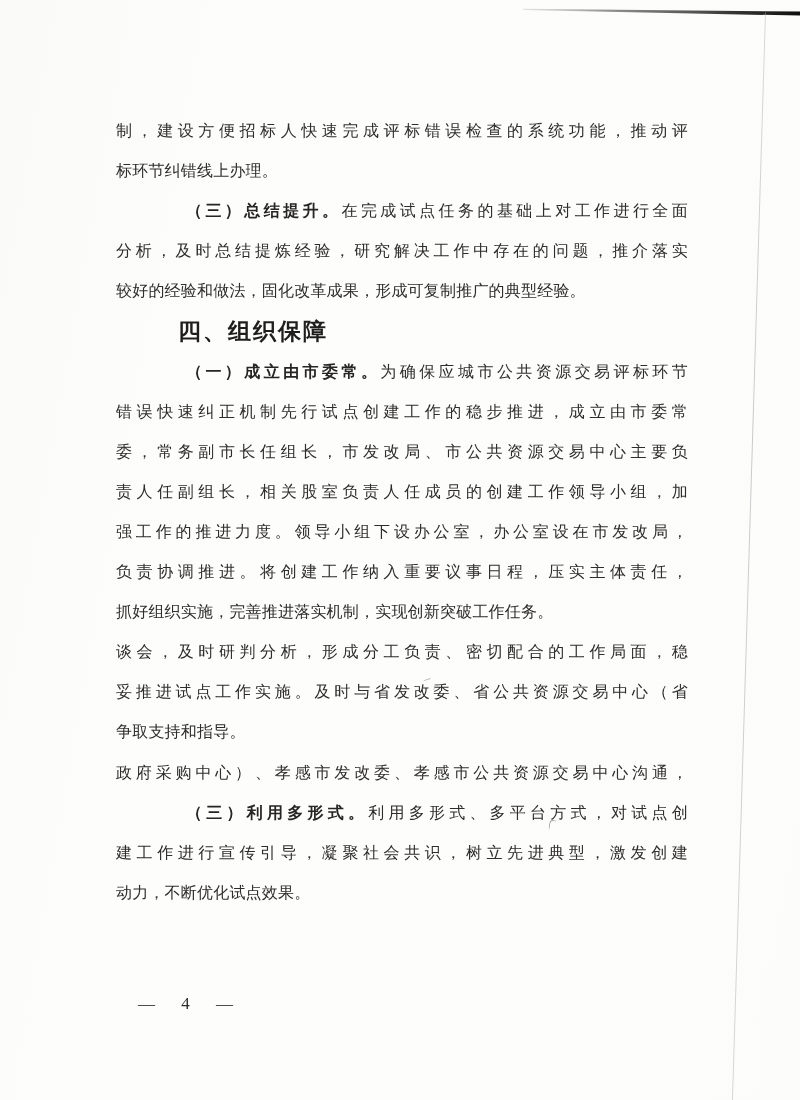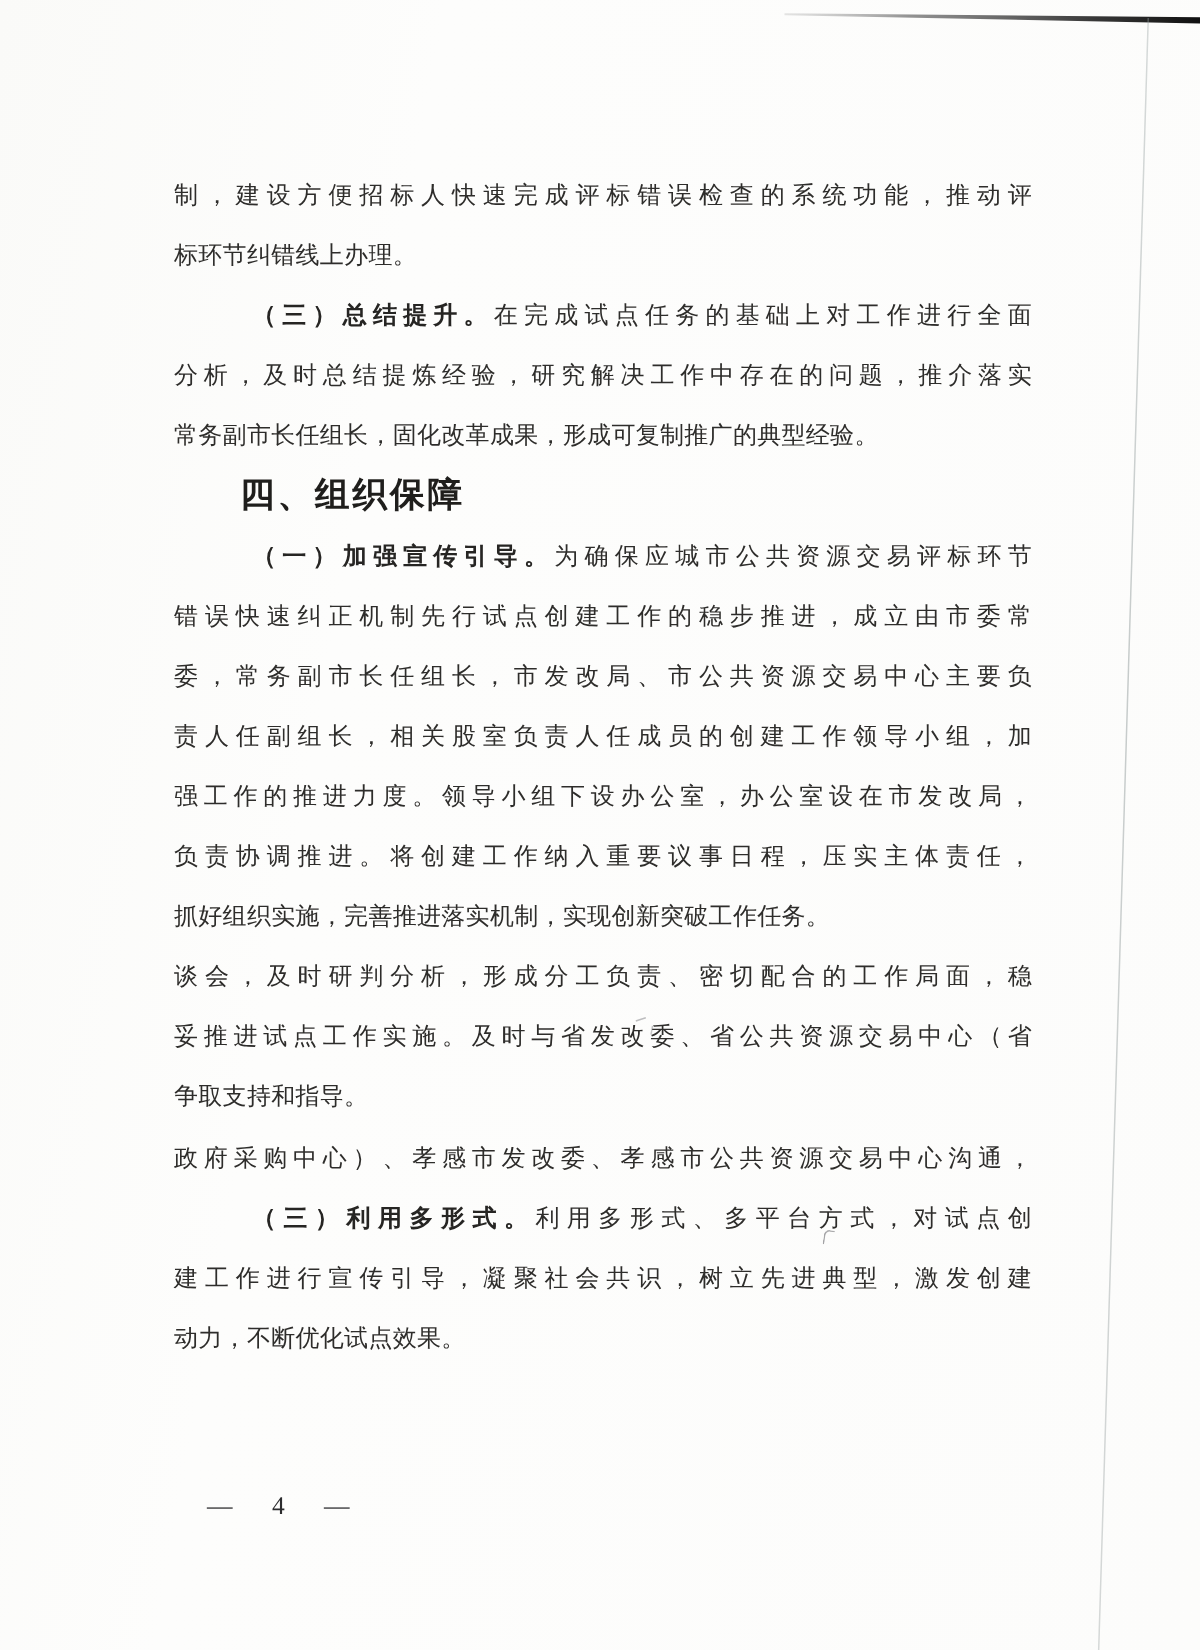--- a/index.html
+++ b/index.html
@@ -27,24 +27,24 @@
     height: 40.1px;
     letter-spacing: 0.2px;
     white-space: nowrap;
     text-align: left;
   }
   .line.fill {
     white-space: normal;
     text-align: justify;
     text-align-last: justify;
   }
-  .line.indent { text-indent: 52px; }
+  .line.indent { text-indent: 52px; margin-left: 18px; }
   .line .lead { font-weight: 700; color: #262523; }
   .line.heading {
-    font-family: Liberation Mono, monospace;
+    font-family: Liberation Sans, sans-serif;
     font-weight: 700;
     font-size: 23px;
     letter-spacing: 2px;
     color: #1f1e1c;
     text-indent: 44px;
   }
   
   .page-number {
     position: absolute;
     left: 138px; top: 994px;
@@ -106,23 +106,23 @@
 
   <div class="speckle speckle-a"></div>
   <div class="speckle speckle-b"></div>
   <div class="speckle speckle-c"></div>
 
   <div class="text-block">
       <div class="line body fill"><span>制，建设方便招标人快速完成评标错误检查的系统功能，推动评</span></div>
       <div class="line body"><span>标环节纠错线上办理。</span></div>
       <div class="line body fill indent"><span class="lead">（三）总结提升。</span><span>在完成试点任务的基础上对工作进行全面</span></div>
       <div class="line body fill"><span>分析，及时总结提炼经验，研究解决工作中存在的问题，推介落实</span></div>
-      <div class="line body"><span>常务副市长任组长，固化改革成果，形成可复制推广的典型经验。</span></div>
+      <div class="line body"><span>较好的经验和做法，固化改革成果，形成可复制推广的典型经验。</span></div>
       <div class="line heading indent"><span>四、组织保障</span></div>
-      <div class="line body fill indent"><span class="lead">（一）加强宣传引导。</span><span>为确保应城市公共资源交易评标环节</span></div>
+      <div class="line body fill indent"><span class="lead">（一）成立由市委常。</span><span>为确保应城市公共资源交易评标环节</span></div>
       <div class="line body fill"><span>错误快速纠正机制先行试点创建工作的稳步推进，成立由市委常</span></div>
       <div class="line body fill"><span>委，常务副市长任组长，市发改局、市公共资源交易中心主要负</span></div>
       <div class="line body fill"><span>责人任副组长，相关股室负责人任成员的创建工作领导小组，加</span></div>
       <div class="line body fill"><span>强工作的推进力度。领导小组下设办公室，办公室设在市发改局，</span></div>
       <div class="line body fill"><span>负责协调推进。将创建工作纳入重要议事日程，压实主体责任，</span></div>
       <div class="line body"><span>抓好组织实施，完善推进落实机制，实现创新突破工作任务。</span></div>
       <div class="line body fill"><span>谈会，及时研判分析，形成分工负责、密切配合的工作局面，稳</span></div>
       <div class="line body fill"><span>妥推进试点工作实施。及时与省发改委、省公共资源交易中心（省</span></div>
       <div class="line body"><span>争取支持和指导。</span></div>
       <div class="line body fill"><span>政府采购中心）、孝感市发改委、孝感市公共资源交易中心沟通，</span></div>

